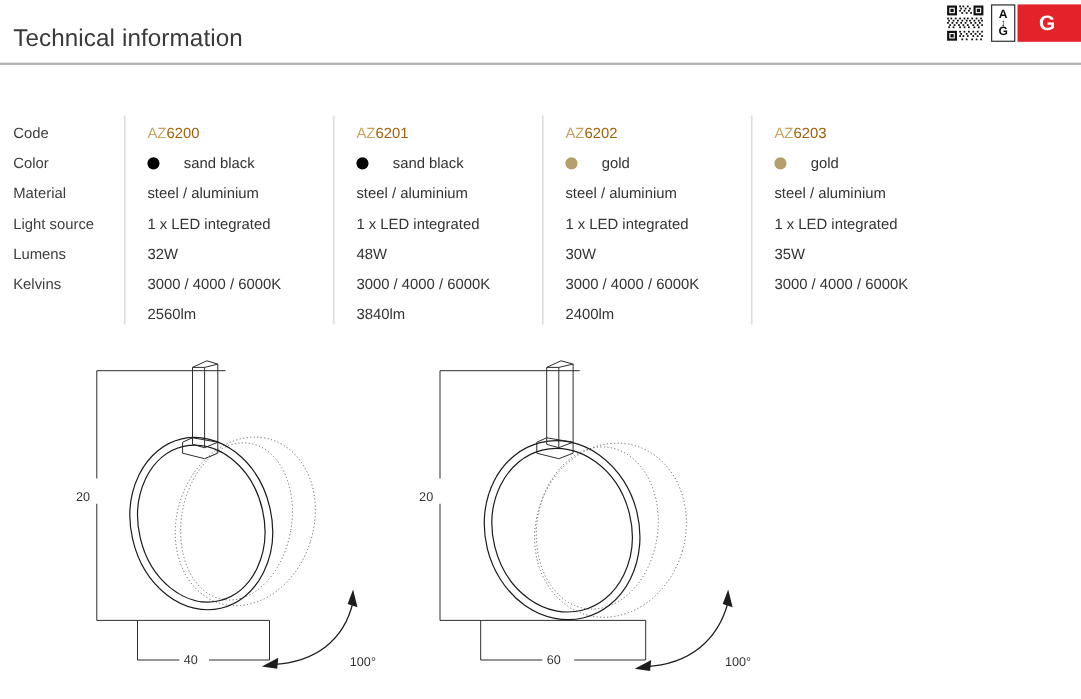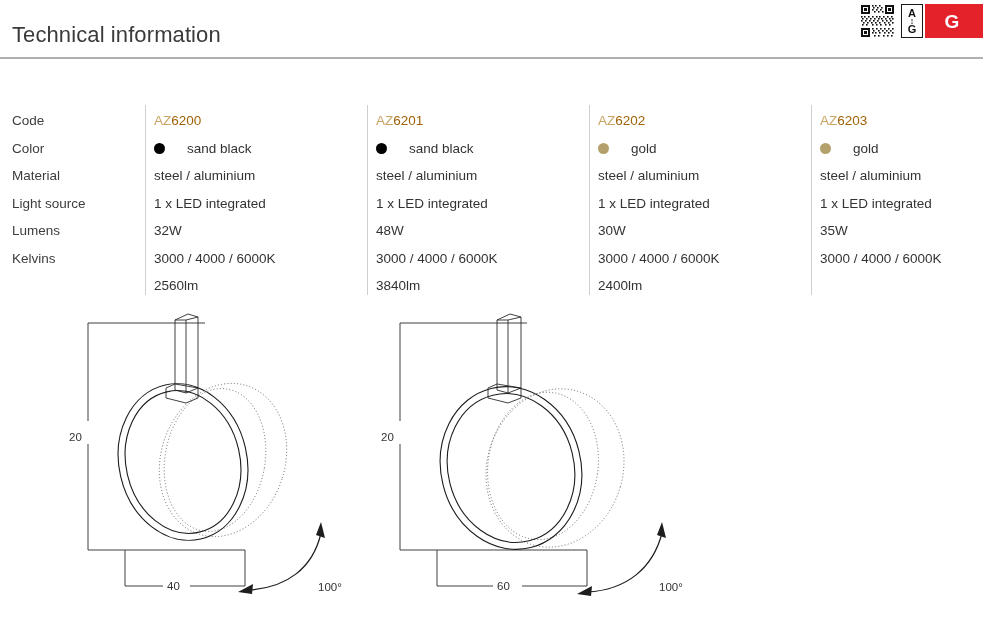--- a/index.html
+++ b/index.html
@@ -107,31 +107,30 @@
   }
 
   
   .spec-table {
     position: absolute;
     left: 12px;
     top: 105px;
     width: 860px;
     height: 190px;
     display: flex;
-    gap: 32px;
   }
   .label-col {
     width: 101px;
     flex: 0 0 101px;
     padding-top: 2px;
   }
   .spec-col {
     flex: 0 0 190px;
     border-left: 1px solid #cfcfcf;
-    padding-left: 8px;
+    padding-left: 20px;
     padding-top: 2px;
   }
   .row {
     height: 27.5px;
     display: flex;
     align-items: center;
     font-size: 13.5px;
     color: #333333;
     white-space: nowrap;
   }
@@ -148,21 +147,21 @@
     margin-right: 22px;
     flex: 0 0 auto;
   }
   .swatch-black { background: #000000; }
   .swatch-gold  { background: #b3a06a; }
 
   
   .drawings {
     position: absolute;
     left: 0;
-    top: 300px;
+    top: 314px;
     width: 983px;
     height: 317px;
   }
   .drawing {
     position: absolute;
     top: 0;
     width: 400px;
     height: 317px;
   }
   .drawing-1 { left: 55px; }

